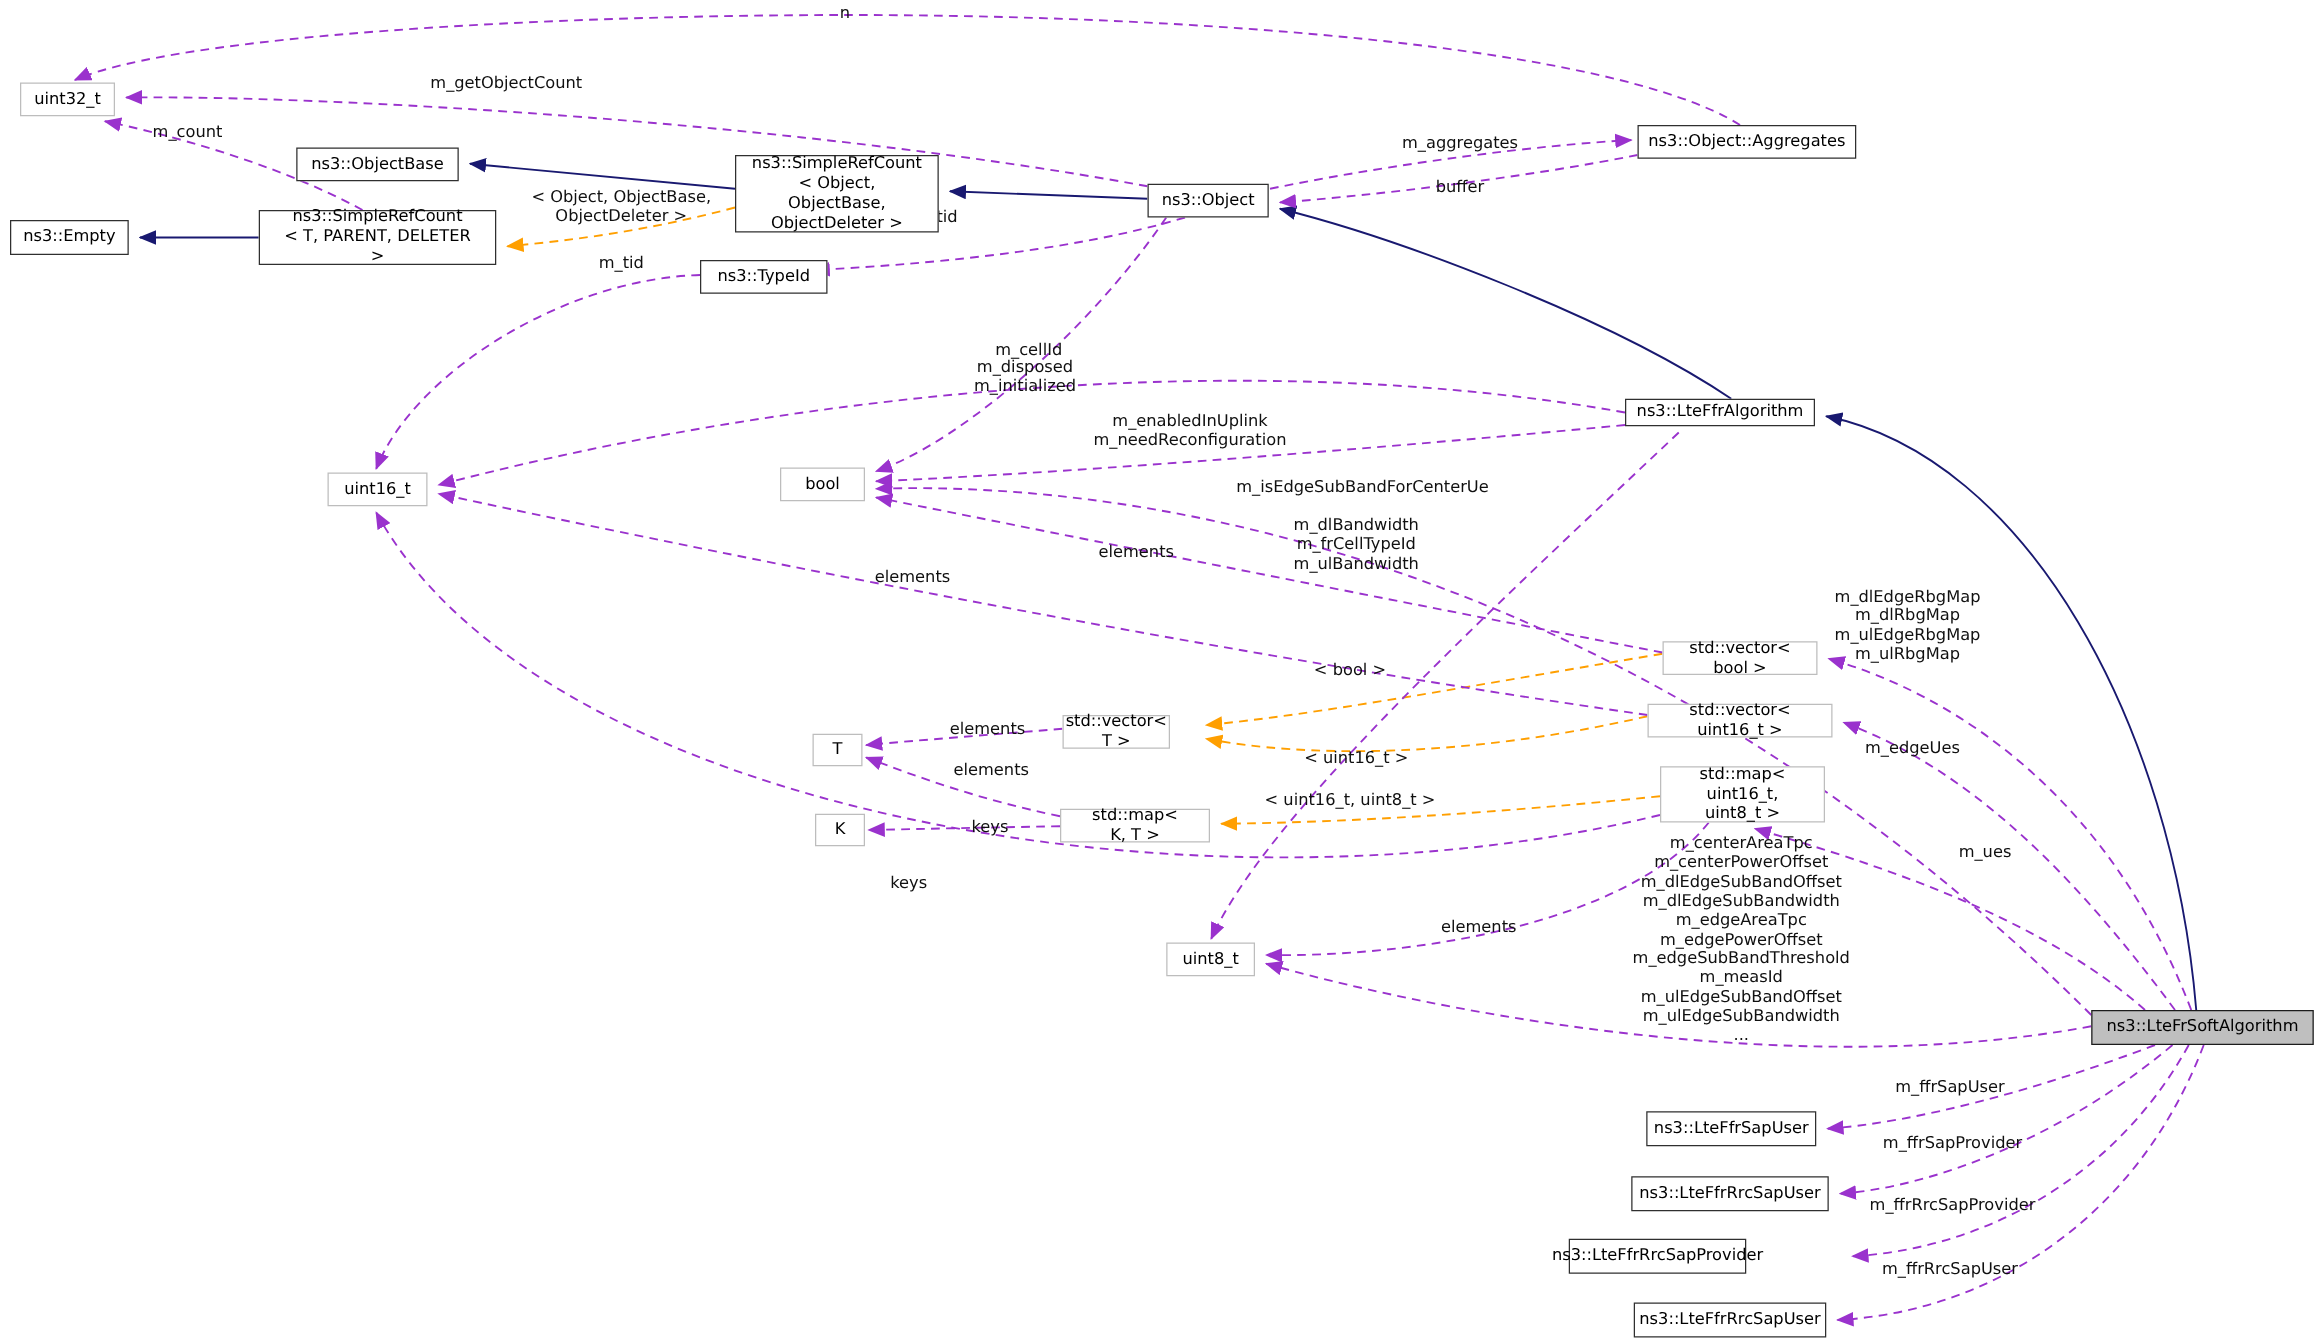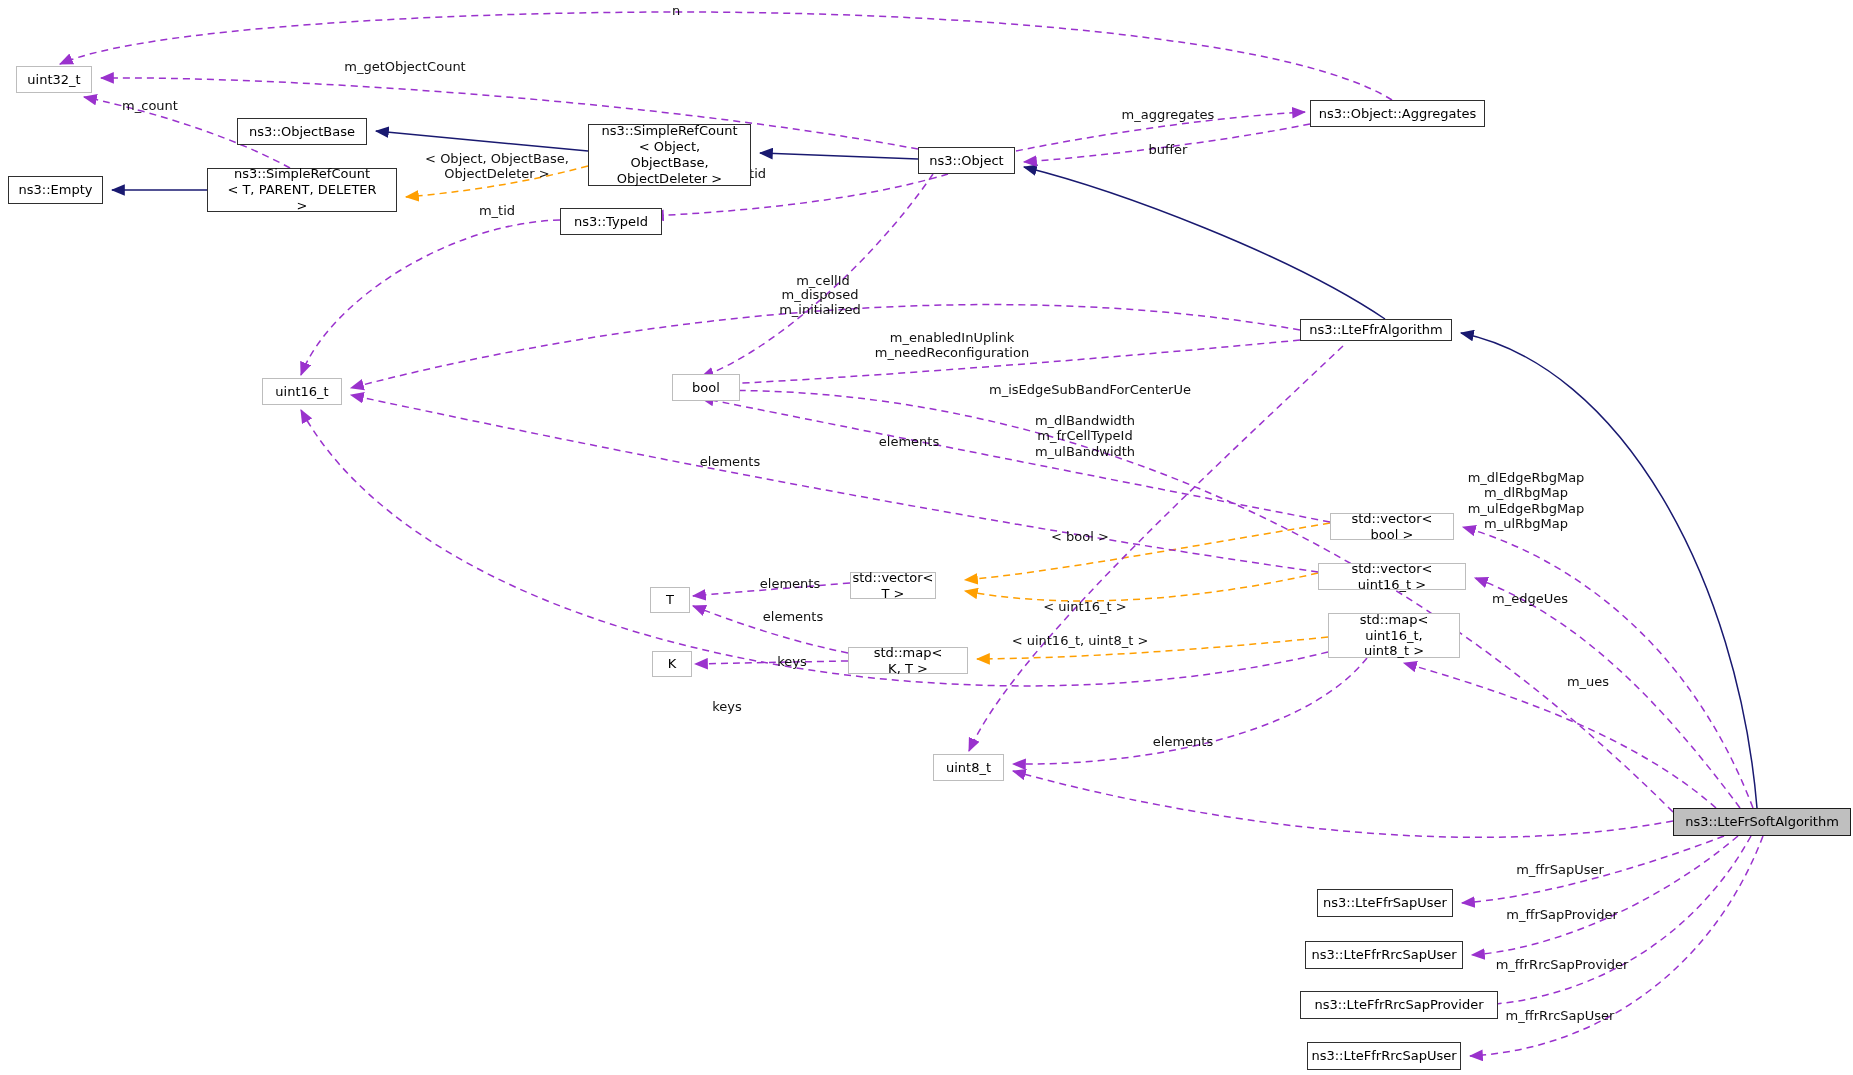--- a/index.html
+++ b/index.html
@@ -85,36 +85,36 @@
   <div class="node cls" style="left:237px;top:118px;width:130px;height:27px">ns3::ObjectBase</div>
   <div class="node cls" style="left:8px;top:176px;width:95px;height:28px">ns3::Empty</div>
   <div class="node cls" style="left:207px;top:168px;width:190px;height:44px">ns3::SimpleRefCount
 &lt; T, PARENT, DELETER &gt;</div>
   <div class="node cls" style="left:588px;top:124px;width:163px;height:62px">ns3::SimpleRefCount
 &lt; Object, ObjectBase,
 ObjectDeleter &gt;</div>
   <div class="node cls" style="left:918px;top:147px;width:97px;height:27px">ns3::Object</div>
   <div class="node cls" style="left:1310px;top:100px;width:175px;height:27px">ns3::Object::Aggregates</div>
   <div class="node cls" style="left:560px;top:208px;width:102px;height:27px">ns3::TypeId</div>
-  <div class="node ext" style="left:672px;top:374px;width:68px;height:27px">bool</div>
+  <div class="node ext" style="left:624px;top:374px;width:68px;height:27px">bool</div>
   <div class="node ext" style="left:262px;top:378px;width:80px;height:27px">uint16_t</div>
   <div class="node ext" style="left:650px;top:587px;width:34px;height:26px">T</div>
   <div class="node ext" style="left:652px;top:651px;width:34px;height:26px">K</div>
   <div class="node ext" style="left:850px;top:572px;width:86px;height:27px">std::vector&lt; T &gt;</div>
   <div class="node ext" style="left:848px;top:647px;width:120px;height:27px">std::map&lt; K, T &gt;</div>
   <div class="node ext" style="left:1330px;top:513px;width:124px;height:27px">std::vector&lt; bool &gt;</div>
   <div class="node ext" style="left:1318px;top:563px;width:148px;height:27px">std::vector&lt; uint16_t &gt;</div>
   <div class="node ext" style="left:1328px;top:613px;width:132px;height:45px">std::map&lt; uint16_t,
 uint8_t &gt;</div>
   <div class="node ext" style="left:933px;top:754px;width:71px;height:27px">uint8_t</div>
   <div class="node cls" style="left:1300px;top:319px;width:152px;height:22px">ns3::LteFfrAlgorithm</div>
   <div class="node sel" style="left:1673px;top:808px;width:178px;height:28px">ns3::LteFrSoftAlgorithm</div>
   <div class="node cls" style="left:1317px;top:889px;width:136px;height:28px">ns3::LteFfrSapUser</div>
   <div class="node cls" style="left:1305px;top:941px;width:158px;height:28px">ns3::LteFfrRrcSapUser</div>
-  <div class="node cls" style="left:1300px;top:991px;width:198px;height:28px">ns3::LteFfrRrcSapProvider</div>
+  <div class="node cls" style="left:1255px;top:991px;width:142px;height:28px">ns3::LteFfrRrcSapProvider</div>
   <div class="node cls" style="left:1307px;top:1042px;width:154px;height:28px">ns3::LteFfrRrcSapUser</div>
 
   <div class="elabel" style="left:676px;top:11px">n</div>
   <div class="elabel" style="left:405px;top:67px">m_getObjectCount</div>
   <div class="elabel" style="left:150px;top:106px">m_count</div>
   <div class="elabel" style="left:497px;top:166px">&lt; Object, ObjectBase,
 ObjectDeleter &gt;</div>
   <div class="elabel" style="left:748px;top:174px">m_tid</div>
   <div class="elabel" style="left:497px;top:211px">m_tid</div>
   <div class="elabel" style="left:1168px;top:115px">m_aggregates</div>
@@ -136,19 +136,30 @@
   <div class="elabel" style="left:793px;top:617px">elements</div>
   <div class="elabel" style="left:1080px;top:641px">&lt; uint16_t, uint8_t &gt;</div>
   <div class="elabel" style="left:792px;top:662px">keys</div>
   <div class="elabel" style="left:727px;top:707px">keys</div>
   <div class="elabel" style="left:1526px;top:501px">m_dlEdgeRbgMap
 m_dlRbgMap
 m_ulEdgeRbgMap
 m_ulRbgMap</div>
   <div class="elabel" style="left:1530px;top:599px">m_edgeUes</div>
   <div class="elabel" style="left:1588px;top:682px">m_ues</div>
+  <div class="elabel" style="left:1393px;top:752px">m_centerAreaTpc
+m_centerPowerOffset
+m_dlEdgeSubBandOffset
+m_dlEdgeSubBandwidth
+m_edgeAreaTpc
+m_edgePowerOffset
+m_edgeSubBandThreshold
+m_measId
+m_ulEdgeSubBandOffset
+m_ulEdgeSubBandwidth
+...</div>
   <div class="elabel" style="left:1183px;top:742px">elements</div>
   <div class="elabel" style="left:1560px;top:870px">m_ffrSapUser</div>
   <div class="elabel" style="left:1562px;top:915px">m_ffrSapProvider</div>
   <div class="elabel" style="left:1562px;top:965px">m_ffrRrcSapProvider</div>
   <div class="elabel" style="left:1560px;top:1016px">m_ffrRrcSapUser</div>
 
 </div>
 
 </body></html>

